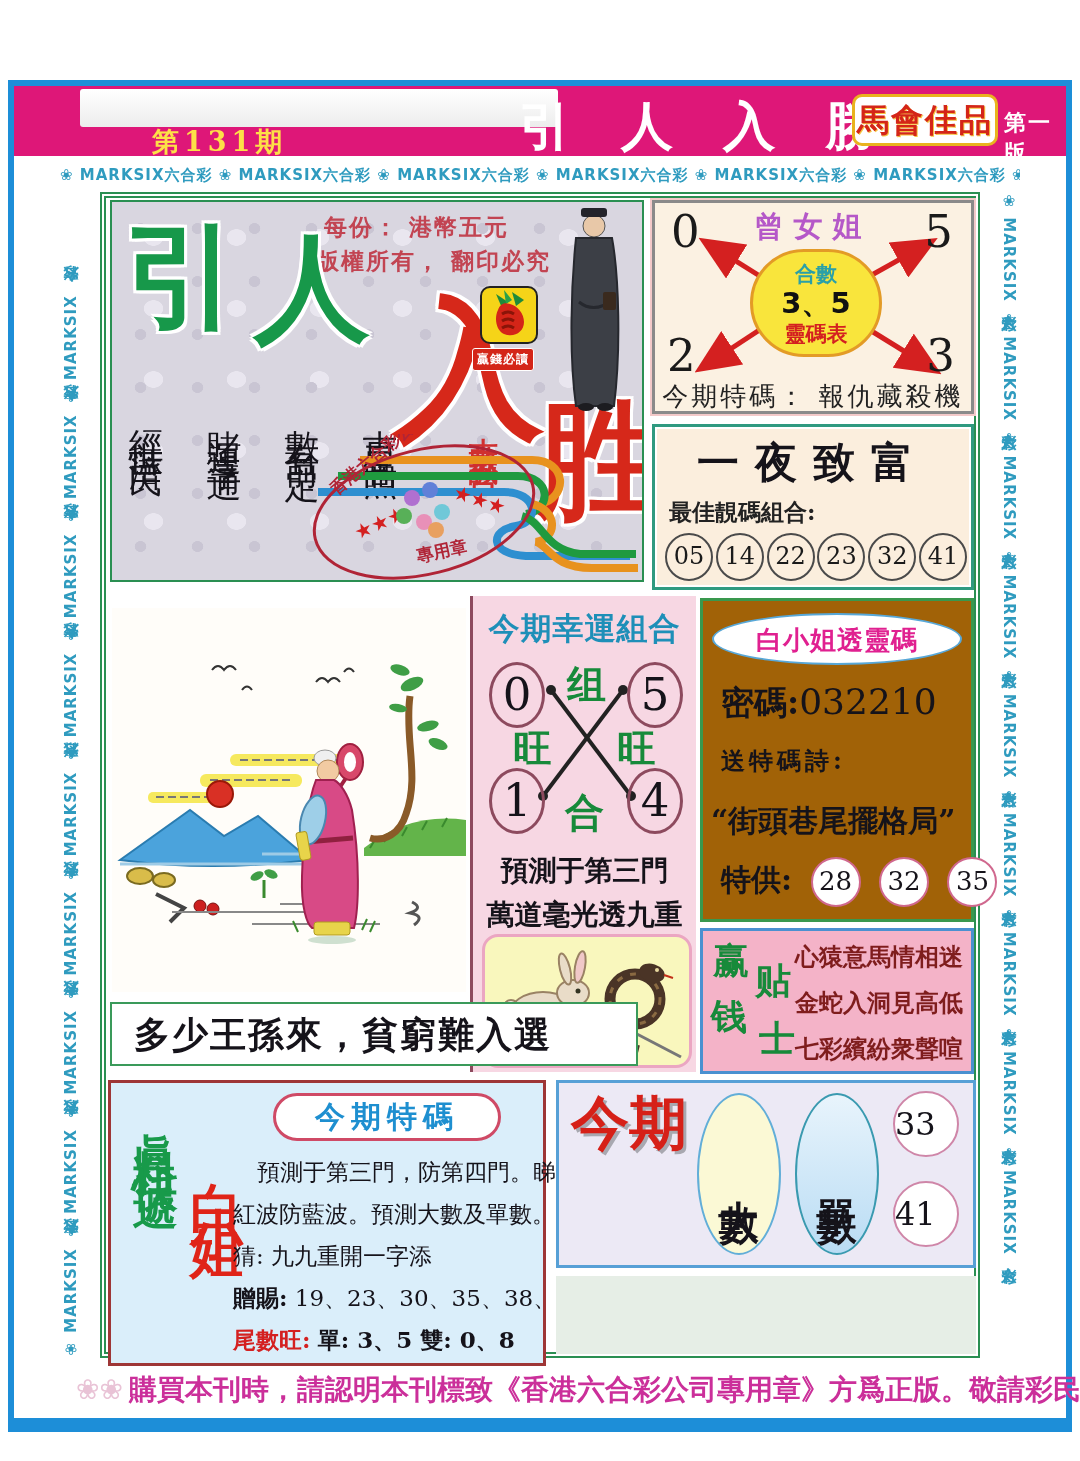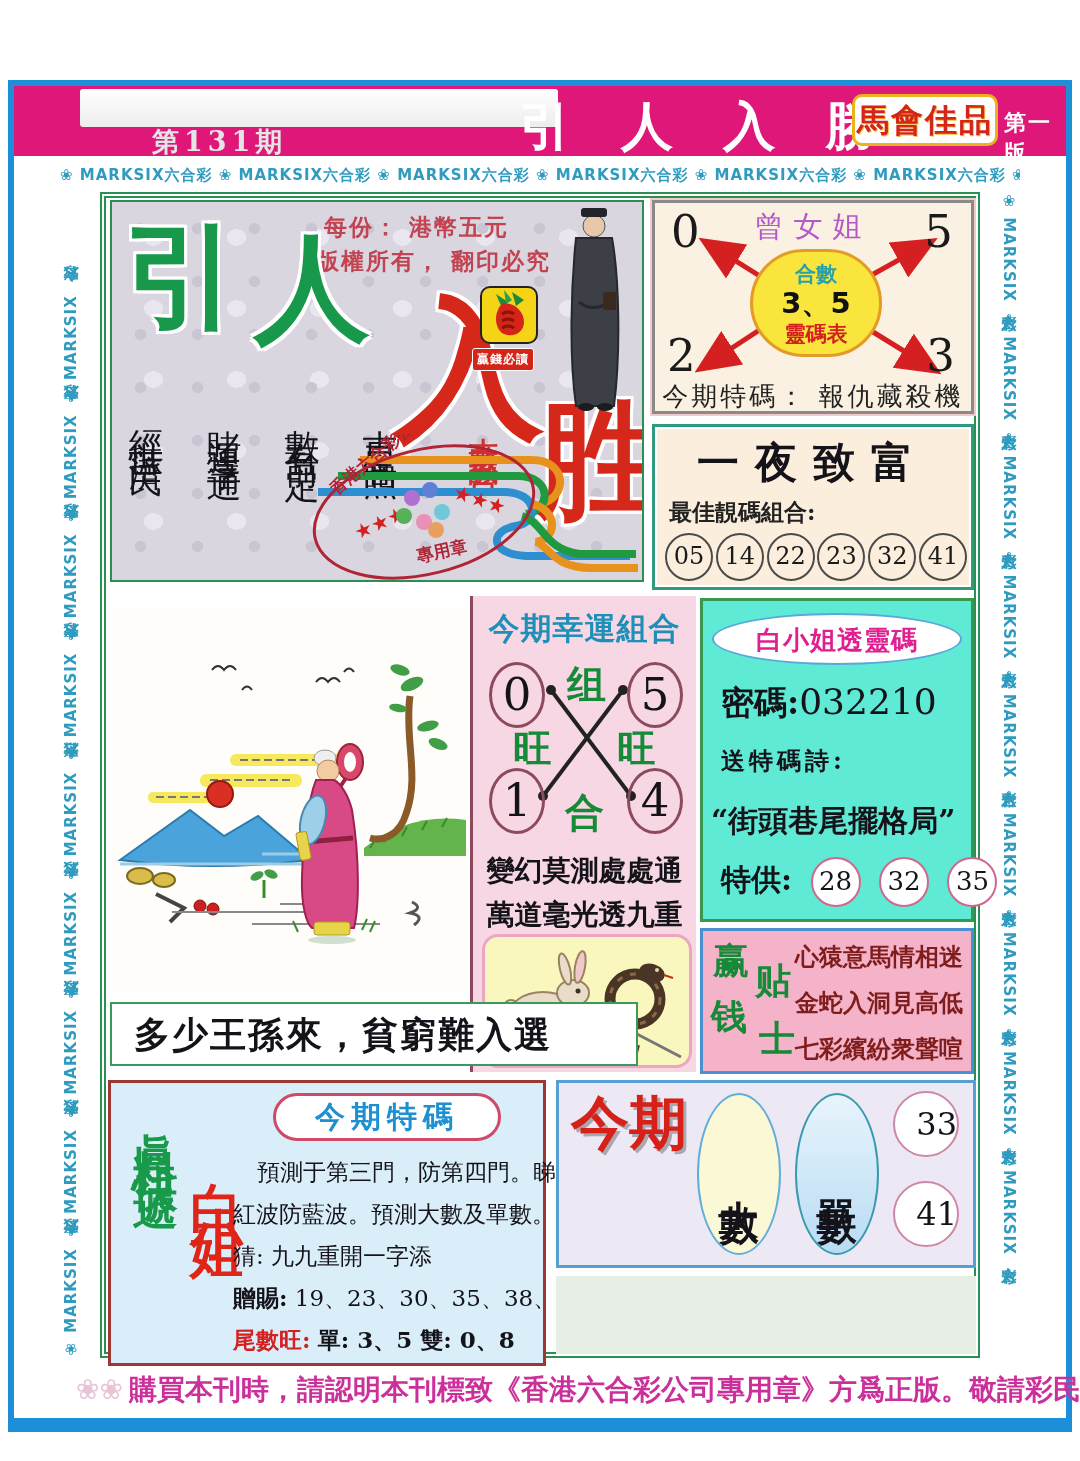--- a/index.html
+++ b/index.html
@@ -6,21 +6,21 @@
   .page{position:relative;width:1080px;height:1461px;background:#fff;overflow:hidden;
         font-family:"DejaVu Sans",sans-serif;color:#111;}
   .abs{position:absolute;box-sizing:border-box;}
 
   
   .blue-frame{left:8px;top:80px;width:1064px;height:1352px;border:6px solid #1d8ed8;border-bottom-width:14px;}
 
   
   .header-band{left:14px;top:86px;width:1052px;height:70px;background:#de1778;}
   .blur-box{left:66px;top:3px;width:478px;height:38px;background:linear-gradient(180deg,#ffffff,#ececec);border-radius:3px;}
-  .issue{left:138px;top:38px;font-size:27px;font-weight:bold;letter-spacing:5px;color:#e5e5e5;font-family:"DejaVu Serif",serif;}
+  .issue{left:138px;top:38px;font-size:27px;font-weight:bold;letter-spacing:5px;color:#fde047;font-family:"DejaVu Serif",serif;}
   .main-title{left:505px;top:6px;width:320px;text-align:center;color:#fff;font-size:52px;font-weight:bold;letter-spacing:16px;white-space:nowrap;}
   .badge{left:838px;top:8px;width:146px;height:52px;background:#fff;border:3px solid #e9b31e;border-radius:10px;
          color:#d42518;font-size:32px;font-weight:bold;text-align:center;line-height:47px;letter-spacing:2px;
          text-shadow:1px 1px 0 #f5c542;}
   .edition{left:990px;top:22px;color:#fff;font-size:22px;font-weight:bold;letter-spacing:2px;font-family:"DejaVu Serif",serif;}
 
   
   .strip{color:#2f9bbf;font-size:15px;font-weight:bold;letter-spacing:1px;overflow:hidden;white-space:nowrap;}
   .strip-top{left:60px;top:160px;width:960px;height:30px;line-height:30px;}
   .strip-left{left:62px;top:192px;width:34px;height:1166px;writing-mode:vertical-rl;transform:rotate(180deg);}
@@ -37,21 +37,21 @@
   .bigch{font-weight:bold;line-height:1;
          text-shadow:3px 0 0 #fff,-3px 0 0 #fff,0 3px 0 #fff,0 -3px 0 #fff,3px 3px 0 #fff,-3px -3px 0 #fff,3px -3px 0 #fff,-3px 3px 0 #fff;}
   .green-ch{color:#17984a;} .red-ch{color:#d6281a;}
   .idiom{writing-mode:vertical-rl;font-family:"DejaVu Serif",serif;font-size:35px;color:#15131a;letter-spacing:12px;line-height:1;}
   .motto{writing-mode:vertical-rl;color:#d03030;font-size:29px;font-weight:bold;letter-spacing:9px;}
   .logo-sq{width:58px;height:58px;background:#f5d418;border:2px solid #222;border-radius:10px;overflow:hidden;}
   .logo-cap{background:#d42518;color:#fff;font-size:12px;font-weight:bold;padding:2px 4px;border-radius:3px;letter-spacing:1px;border:1px solid #fff;}
 
   
   .zeng-box{left:652px;top:200px;width:322px;height:214px;background:#fbf1e2;border:3px solid #8a8a8a;box-shadow:0 0 0 2px #f3c9c9;}
-  .zeng-title{width:100%;text-align:center;top:4px;color:#b558c8;font-size:29px;font-weight:normal;letter-spacing:10px;font-family:"DejaVu Serif",serif;}
+  .zeng-title{width:100%;text-align:center;top:4px;color:#b558c8;font-size:29px;font-weight:bold;letter-spacing:10px;font-family:"DejaVu Serif",serif;}
   .zeng-num{font-size:45px;font-family:"DejaVu Serif",serif;color:#1a1a1a;}
   .zeng-oval{left:95px;top:46px;width:132px;height:108px;background:#f9e53c;border:3px solid #e39b26;border-radius:54px;text-align:center;}
   .zeng-oval .t1{color:#2aa0a8;font-size:21px;font-weight:bold;margin-top:8px;}
   .zeng-oval .t2{color:#111;font-size:29px;font-weight:bold;line-height:1.1;}
   .zeng-oval .t3{color:#d42020;font-size:21px;font-weight:bold;}
   .zeng-line{width:100%;text-align:center;top:176px;font-size:26px;font-family:"DejaVu Serif",serif;letter-spacing:3px;color:#222;}
 
   
   .rich-box{left:652px;top:424px;width:322px;height:166px;background:#fbeedd;border:3px solid #2f9a80;box-shadow:0 0 0 2px #fff inset;}
   .rich-title{width:100%;text-align:center;top:8px;font-size:42px;font-weight:bold;letter-spacing:16px;font-family:"DejaVu Serif",serif;color:#15131a;}
@@ -65,21 +65,21 @@
 
   
   .lucky-panel{left:470px;top:596px;width:226px;height:476px;background:#f7d7e3;border-left:3px solid #8d4a5e;}
   .lucky-title{width:100%;text-align:center;top:12px;color:#1e8fb8;font-size:31px;font-weight:bold;letter-spacing:1px;white-space:nowrap;}
   .lc{width:56px;height:66px;border:3px solid #8d4a5e;border-radius:50%;text-align:center;line-height:60px;
       font-size:45px;font-family:"DejaVu Serif",serif;color:#15131a;}
   .lg{color:#178a3a;font-size:39px;font-weight:bold;}
   .poem{width:100%;text-align:center;font-size:28px;font-weight:bold;font-family:"DejaVu Serif",serif;color:#15131a;white-space:nowrap;}
 
   
-  .bai-box{left:700px;top:598px;width:274px;height:324px;background:#5eead4;border:3px solid #39984e;}
+  .bai-box{left:700px;top:598px;width:274px;height:324px;background:#a16207;border:3px solid #39984e;}
   .bai-ellipse{left:9px;top:12px;width:250px;height:52px;background:#fff;border:2px solid #58a8d8;border-radius:50%;
                text-align:center;line-height:50px;color:#e02090;font-size:26px;font-weight:bold;letter-spacing:1px;}
   .bai-row{left:18px;font-family:"DejaVu Serif",serif;color:#15131a;font-weight:bold;white-space:nowrap;}
   .sup-circle{display:inline-block;width:46px;height:46px;border:2px solid #d0688e;border-radius:50%;background:#fff;
               text-align:center;line-height:44px;font-size:26px;font-family:"DejaVu Serif",serif;font-weight:normal;margin-left:8px;vertical-align:middle;}
 
   
   .rabbit-box{left:482px;top:934px;width:210px;height:134px;background:#f9f7bd;border:3px solid #eba6c2;border-radius:16px;overflow:hidden;}
 
   
@@ -102,21 +102,21 @@
   
   .sright-box{left:556px;top:1080px;width:420px;height:188px;background:#ece9f5;border:3px solid #57a0d6;}
   .sr-red{left:12px;top:2px;font-size:58px;font-weight:bold;color:#d62018;text-shadow:3px 3px 0 #a8a8b0;}
   .sr-green{left:10px;top:88px;font-size:58px;font-weight:bold;color:#179a3a;text-shadow:3px 3px 0 #a8a8b0;}
   .sr-oval{top:10px;width:84px;height:162px;border-radius:50%;text-align:center;
            font-size:40px;font-weight:bold;font-family:"DejaVu Serif",serif;color:#15131a;
            display:flex;flex-direction:column;justify-content:center;line-height:1.15;}
   .sr-oval1{left:138px;background:#fbf9d5;border:2px solid #62aed8;}
   .sr-oval2{left:236px;background:linear-gradient(180deg,#e8f4fc,#b9dcf4);border:2px solid #3a9ab0;}
   .sr-circle{left:334px;width:66px;height:66px;border:2px solid #cf86a8;border-radius:50%;background:#fff;
-             text-align:right;line-height:62px;font-size:32px;font-family:"DejaVu Serif",serif;color:#15131a;}
+             text-align:left;line-height:62px;font-size:32px;font-family:"DejaVu Serif",serif;color:#15131a;}
   .empty-box{left:556px;top:1276px;width:420px;height:78px;background:#e6eee6;}
 
   
   .footer{left:70px;top:1366px;width:940px;height:48px;background:#fff;line-height:48px;white-space:nowrap;
           color:#cb2f9a;font-size:28px;font-weight:bold;font-family:"DejaVu Serif",serif;}
   .footer .fl{color:#e9c3d6;font-weight:normal;margin:0 6px;}
 </style>
 </head>
 <body>
 
@@ -290,21 +290,21 @@
         <circle cx="70" cy="140" r="5" fill="#222"></circle>
     </svg>
     <div class="abs lc" style="left:16px;top:66px;">0</div>
     <div class="abs lc" style="left:154px;top:66px;">5</div>
     <div class="abs lc" style="left:16px;top:172px;">1</div>
     <div class="abs lc" style="left:154px;top:172px;">4</div>
     <div class="abs lg" style="left:94px;top:62px;">组</div>
     <div class="abs lg" style="left:40px;top:126px;">旺</div>
     <div class="abs lg" style="left:144px;top:126px;">旺</div>
     <div class="abs lg" style="left:92px;top:190px;">合</div>
-    <div class="abs poem" style="top:256px;">變幻莫測處處通</div>
+    <div class="abs poem" style="top:256px;">預測于第三門</div>
     <div class="abs poem" style="top:300px;">萬道毫光透九重</div>
   </div>
 
   <div class="abs bai-box">
     <div class="abs bai-ellipse">白小姐透靈碼</div>
     <div class="abs bai-row" style="top:80px;font-size:33px;">
       <span>密碼:</span><span style="font-weight:normal;font-size:36px;">032210</span>
     </div>
     <div class="abs bai-row" style="top:144px;font-size:24px;letter-spacing:4px;">送特碼詩:</div>
     <div class="abs bai-row" style="top:200px;left:8px;font-size:30px;">“街頭巷尾擺格局”</div>

